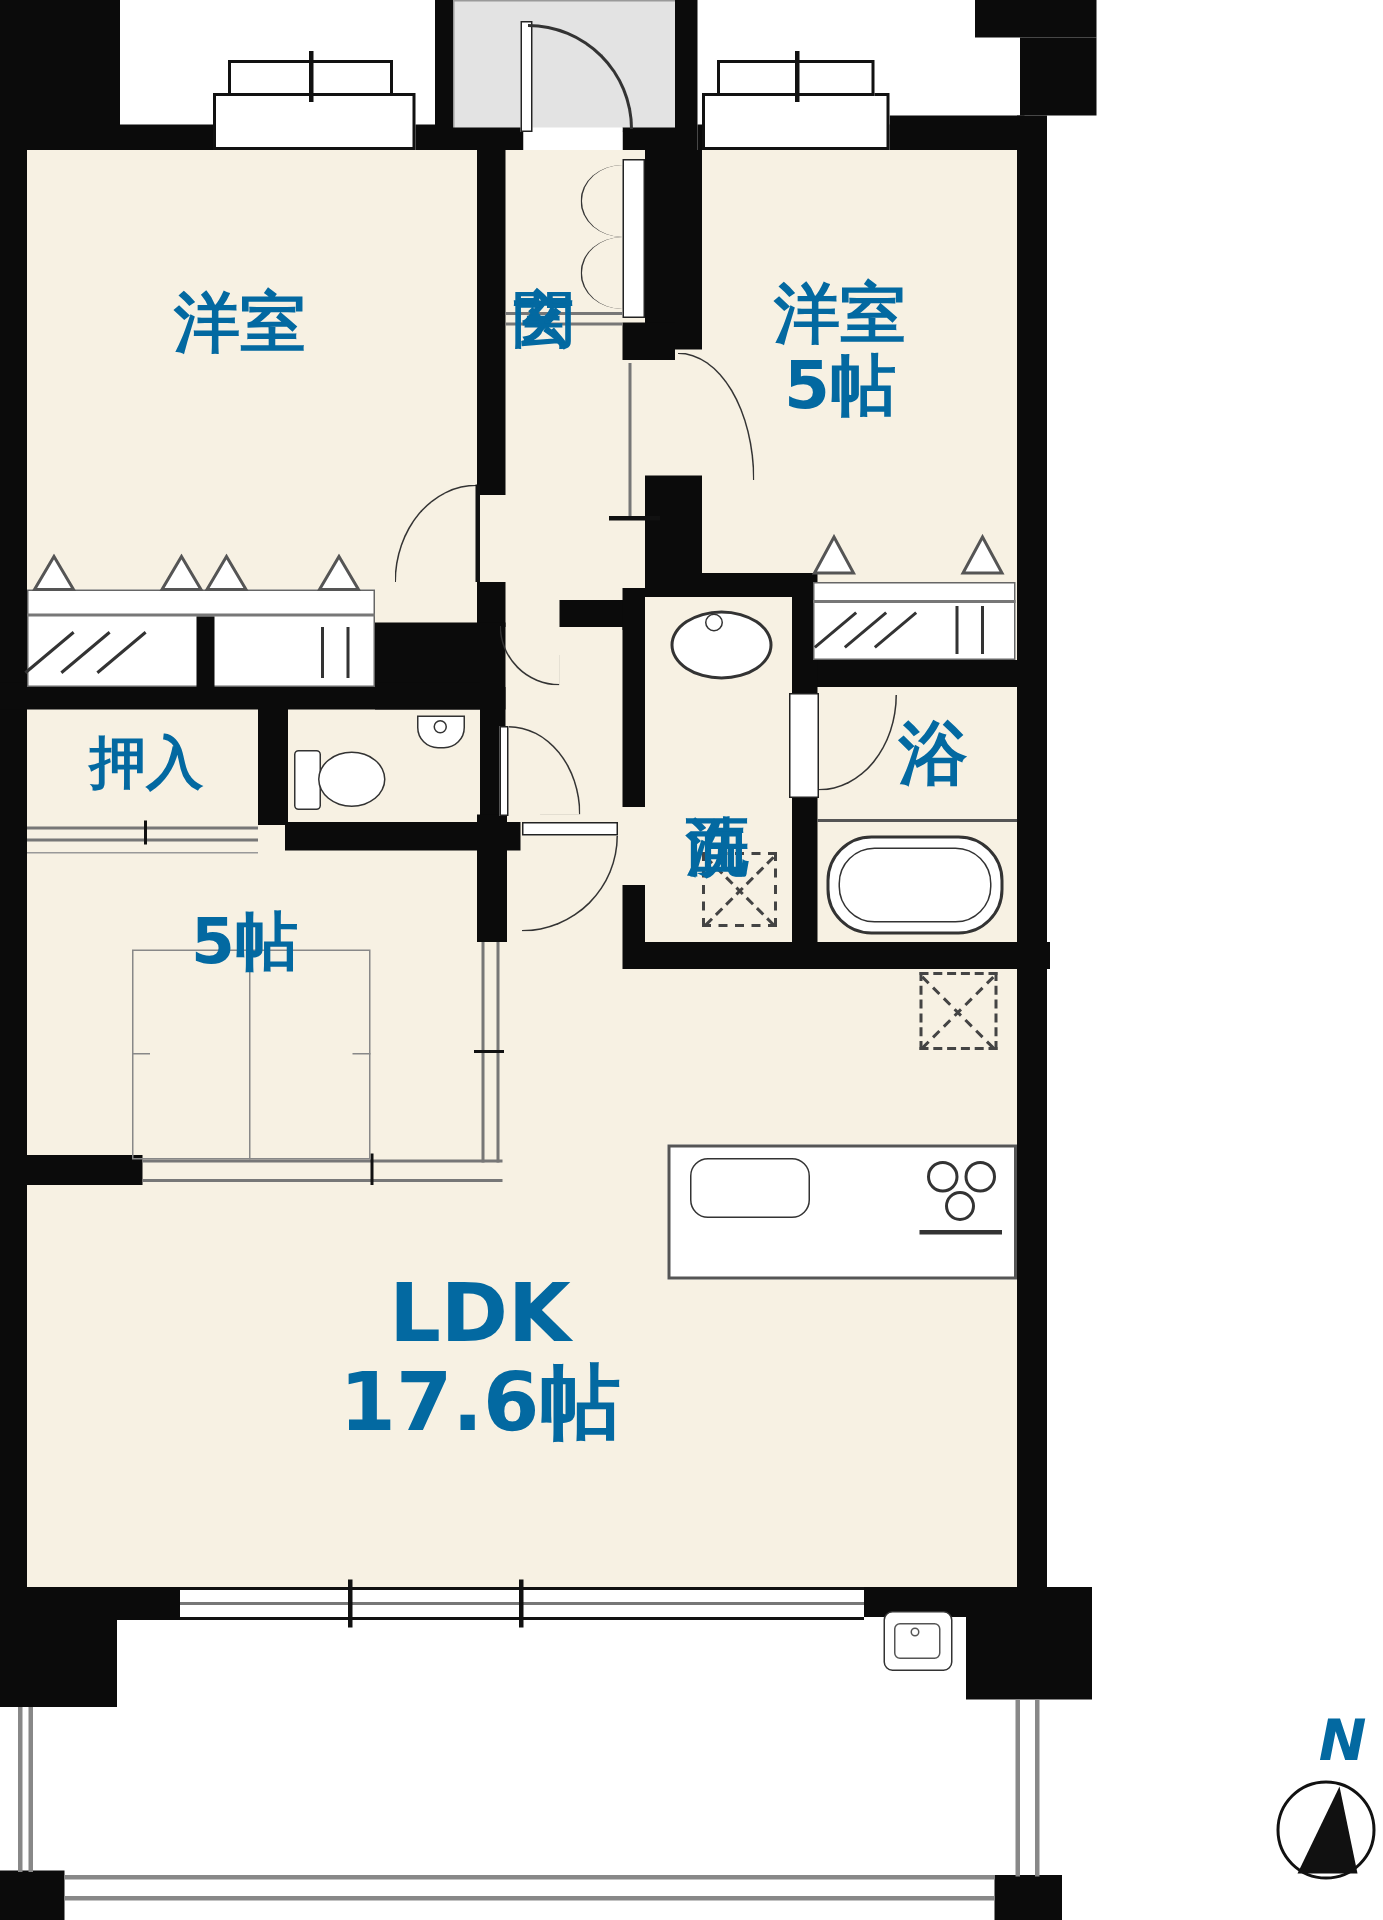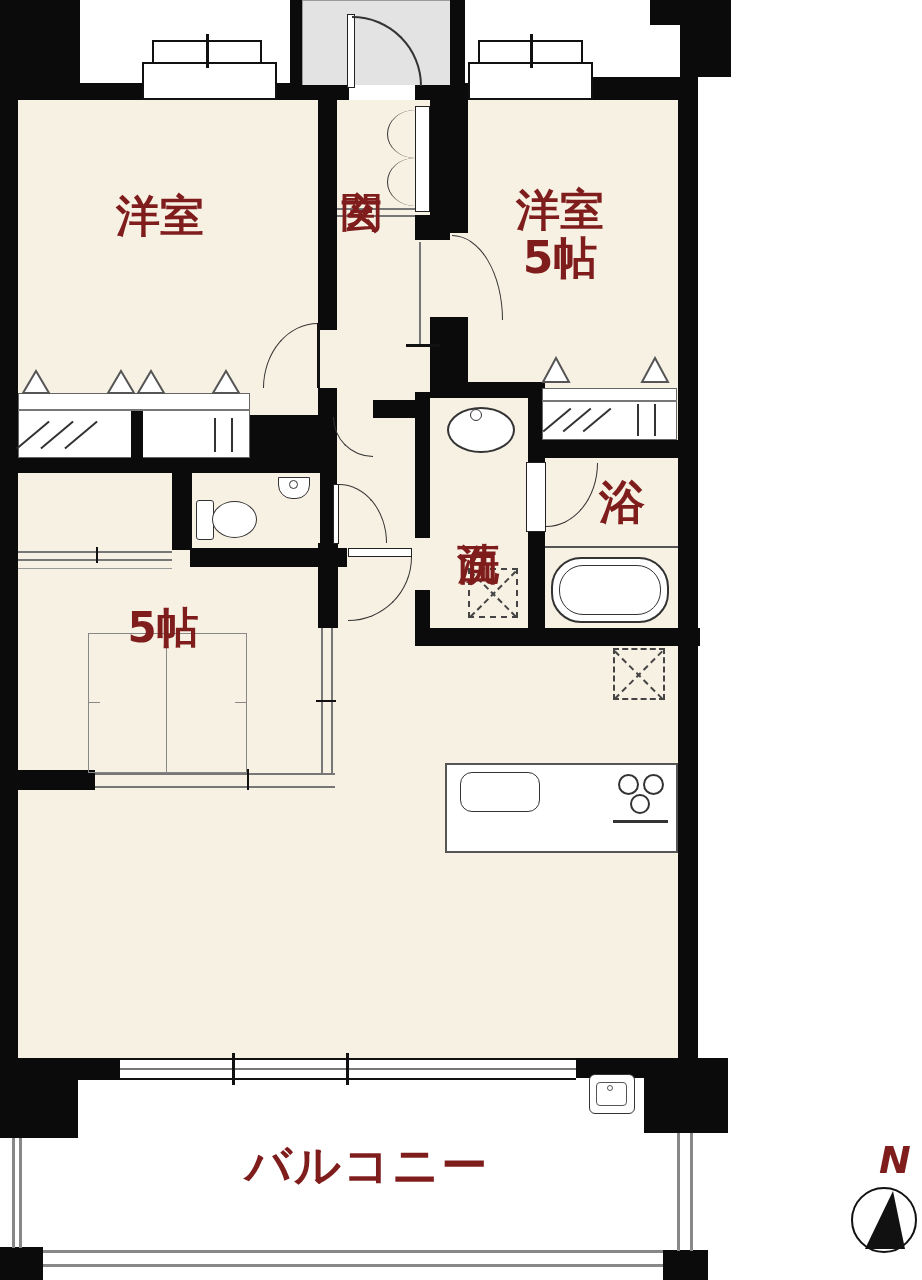--- a/index.html
+++ b/index.html
@@ -8,21 +8,21 @@
   .abs{position:absolute;box-sizing:border-box;}
   .wall{position:absolute;background:#0b0b0b;box-sizing:border-box;}
   .cream{position:absolute;background:#f7f1e3;box-sizing:border-box;}
   .wbox{position:absolute;background:#fff;border:2px solid #111;box-sizing:border-box;}
   .leaf{position:absolute;background:#fff;border:1.5px solid #222;box-sizing:border-box;}
   .arc{position:absolute;box-sizing:border-box;border:0 solid #333;}
   .gline{position:absolute;background:#777;}
   .tick{position:absolute;background:#111;}
   .slash{position:absolute;background:#333;transform:rotate(50deg);}
   .fix{position:absolute;background:#fff;border:2px solid #333;box-sizing:border-box;}
-  .label{position:absolute;color:#7f1d1d;font-weight:bold;text-align:center;line-height:1.1;}
+  .label{position:absolute;color:#0369a1;font-weight:bold;text-align:center;line-height:1.1;}
   .vtext{writing-mode:vertical-rl;text-orientation:upright;}
   .xbox{position:absolute;border:2px dashed #444;background:transparent;box-sizing:border-box;}
   .xd{position:absolute;left:-20%;top:50%;width:140%;height:0;border-top:2px dashed #444;}
   .xd1{transform:rotate(45deg);} .xd2{transform:rotate(-45deg);}
 </style>
 </head>
 <body>
 
 <div id="stage">
 
@@ -203,24 +203,28 @@
   <div class="abs" style="left:607px;top:1085px;width:6px;height:6px;border:1px solid #555;border-radius:50%"></div>
 
   <div class="label" style="left:40px;top:192px;width:240px;font-size:44px">
     <div>洋室</div>
   </div>
   <div class="label" style="left:440px;top:186px;width:240px;font-size:44px">
     <div>洋室</div>
     <div>5帖</div>
   </div>
   <div class="label vtext" style="left:340px;top:106px;height:112px;font-size:40px;letter-spacing:4px">玄関</div>
+  <div class="label" style="left:25px;top:488px;width:145px;font-size:38px">押入</div>
   <div class="label" style="left:43px;top:605px;width:240px;font-size:42px">
     <div>5帖</div>
   </div>
   <div class="label vtext" style="left:455px;top:452px;height:120px;font-size:42px;letter-spacing:3px">洗面</div>
   <div class="label" style="left:596px;top:477px;width:52px;font-size:46px">浴</div>
-  <div class="label" style="left:157px;top:1140px;width:420px;font-size:46px;letter-spacing:2px">バルコニー</div>
+  <div class="label" style="left:165px;top:846px;width:310px;font-size:54px">
+    <div>LDK</div>
+    <div>17.6帖</div>
+  </div>
 
   <div class="label" style="left:868px;top:1140px;width:54px;font-size:38px;font-style:italic">N</div>
   <div class="abs" style="left:851px;top:1187px;width:66px;height:66px;border:2.5px solid #111;border-radius:50%;background:#fff"></div>
   <div class="abs" style="left:865px;top:1191px;width:0;height:0;border-left:28px solid transparent;border-right:12px solid transparent;border-bottom:58px solid #111"></div>
 
 </div>
 
 </body></html>

